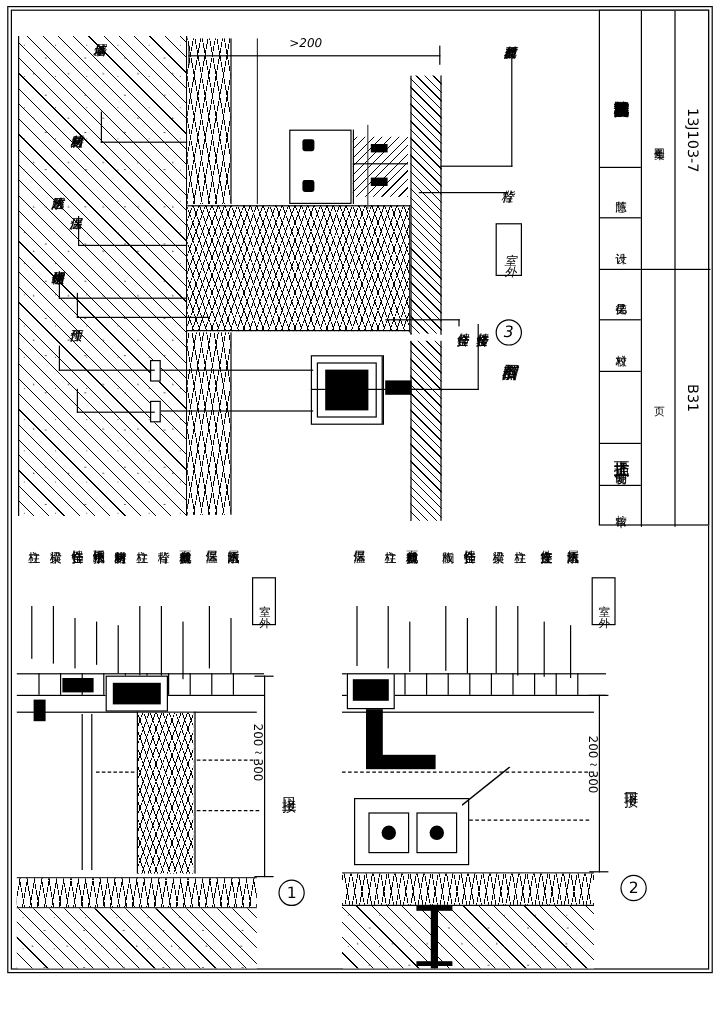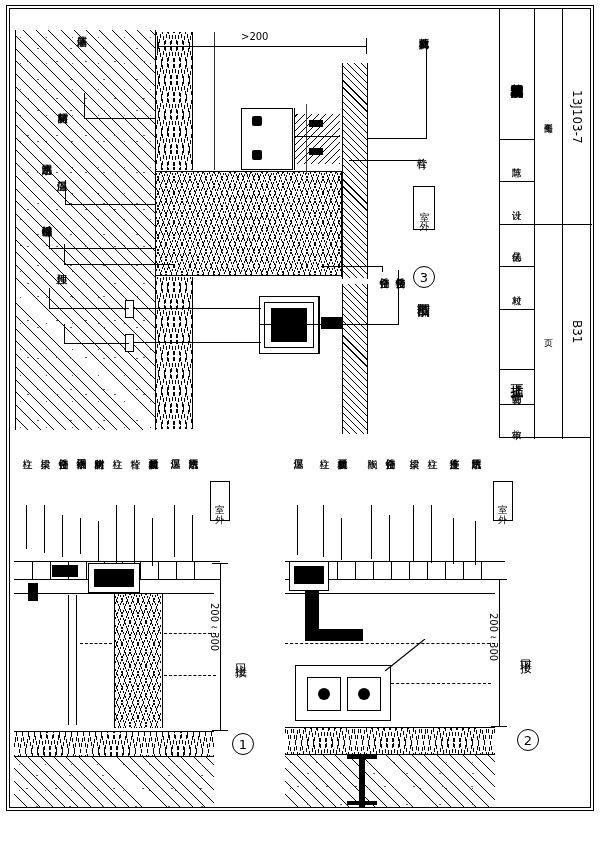--- a/index.html
+++ b/index.html
@@ -141,21 +141,21 @@
     </div>
     <div class="tb-cell" style="left:0px; top:395px; width:34px; height:35px;">
       <span class="vt" style="font-size:9.5px;">审核</span>
     </div>
 
     <div class="ln hl" style="left:0px; top:172px; width:34px;"></div>
     <div class="ln hl" style="left:0px; top:257px; width:34px;"></div>
     <div class="ln hl" style="left:0px; top:395px; width:34px;"></div>
   </div>
 
-  <div style="position:absolute; left:9px; top:8px; width:480px; height:430px;">
+  <div style="position:absolute; left:9px; top:8px; width:480px; height:430px;font-style:italic;">
 
     <div class="concrete" style="left:6px; top:22px; width:140px; height:400px;"></div>
     <div class="ln vl" style="left:146px; top:22px; height:400px; width:1.2px;"></div>
     <div class="ln vl" style="left:6px; top:22px; height:400px; width:1.2px;"></div>
 
     <div class="insul-v" style="left:147px; top:24px; width:36px; height:138px;"></div>
     <div class="ln vl" style="left:183px; top:24px; height:138px;"></div>
 
     <div class="insul-zig" style="left:147px; top:163px; width:185px; height:105px;"></div>
     <div class="ln hl" style="left:147px; top:163px; width:186px; height:1.3px;"></div>

